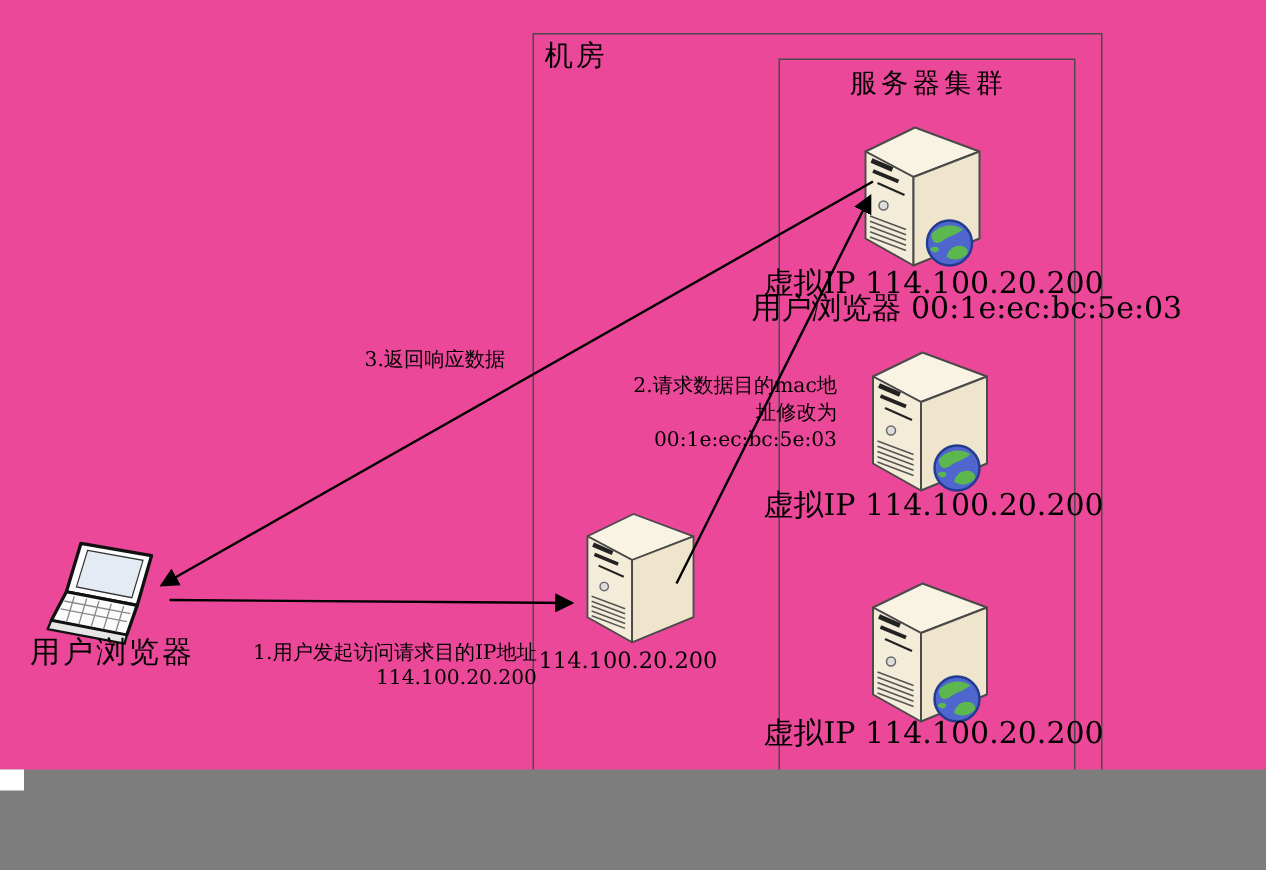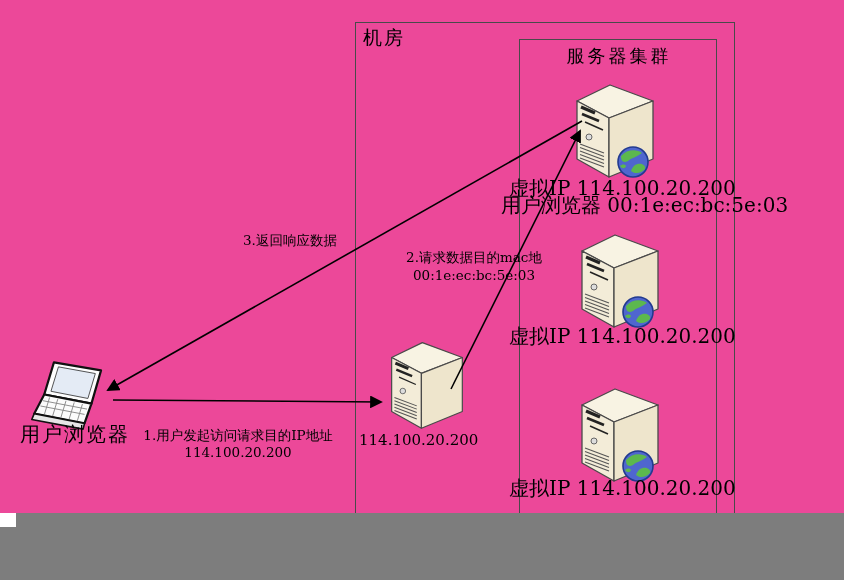--- a/index.html
+++ b/index.html
@@ -15,21 +15,21 @@
   #room-label{left:363px;top:26px;font-size:19px;letter-spacing:2px;}
   #cluster-label{left:519px;top:45px;width:200px;text-align:center;font-size:18px;letter-spacing:3px;}
   .srv-lbl{width:216px;font-size:20px;}
   #srv1-vip{left:509px;top:176px;}
   #srv1-mac{left:501px;top:193px;width:232px;}
   #srv2-vip{left:509px;top:324px;}
   #srv3-vip{left:509px;top:476px;}
   #lb-label{left:359px;top:430px;font-size:16px;line-height:20px;}
   #lb-label .ip-line{font-size:15px;}
   #client-label{left:20px;top:422px;font-size:20px;letter-spacing:2px;}
-  .flow-lbl{text-align:center;font-size:13.5px;}
+  .flow-lbl{text-align:right;font-size:13.5px;}
   #flow1-label{left:118px;top:379px;width:240px;line-height:17px;margin-top:48px;}
   #flow2-label{left:390px;top:248px;width:168px;line-height:18px;}
   #flow3-label{left:243px;top:232px;}
   #bottom-bar{position:absolute;left:0;top:513px;width:844px;height:67px;background:#7d7d7d;z-index:4;}
   #bottom-notch{position:absolute;left:0;top:513px;width:16px;height:14px;background:#ffffff;z-index:5;}
 </style>
 </head>
 <body>
 
 <div id="stage">
@@ -112,19 +112,20 @@
   </div>
 
   <div id="client-label" class="lbl">用户浏览器</div>
 
   <div id="flow1-label" class="lbl flow-lbl">
     <div>1.用户发起访问请求目的IP地址</div>
     <div>114.100.20.200</div>
   </div>
   <div id="flow2-label" class="lbl flow-lbl">
     <div>2.请求数据目的mac地</div>
+    <div>址修改为</div>
     <div>00:1e:ec:bc:5e:03</div>
   </div>
   <div id="flow3-label" class="lbl flow-lbl">3.返回响应数据</div>
 
   <div id="bottom-bar"></div>
   <div id="bottom-notch"></div>
 </div>
 
 </body></html>

